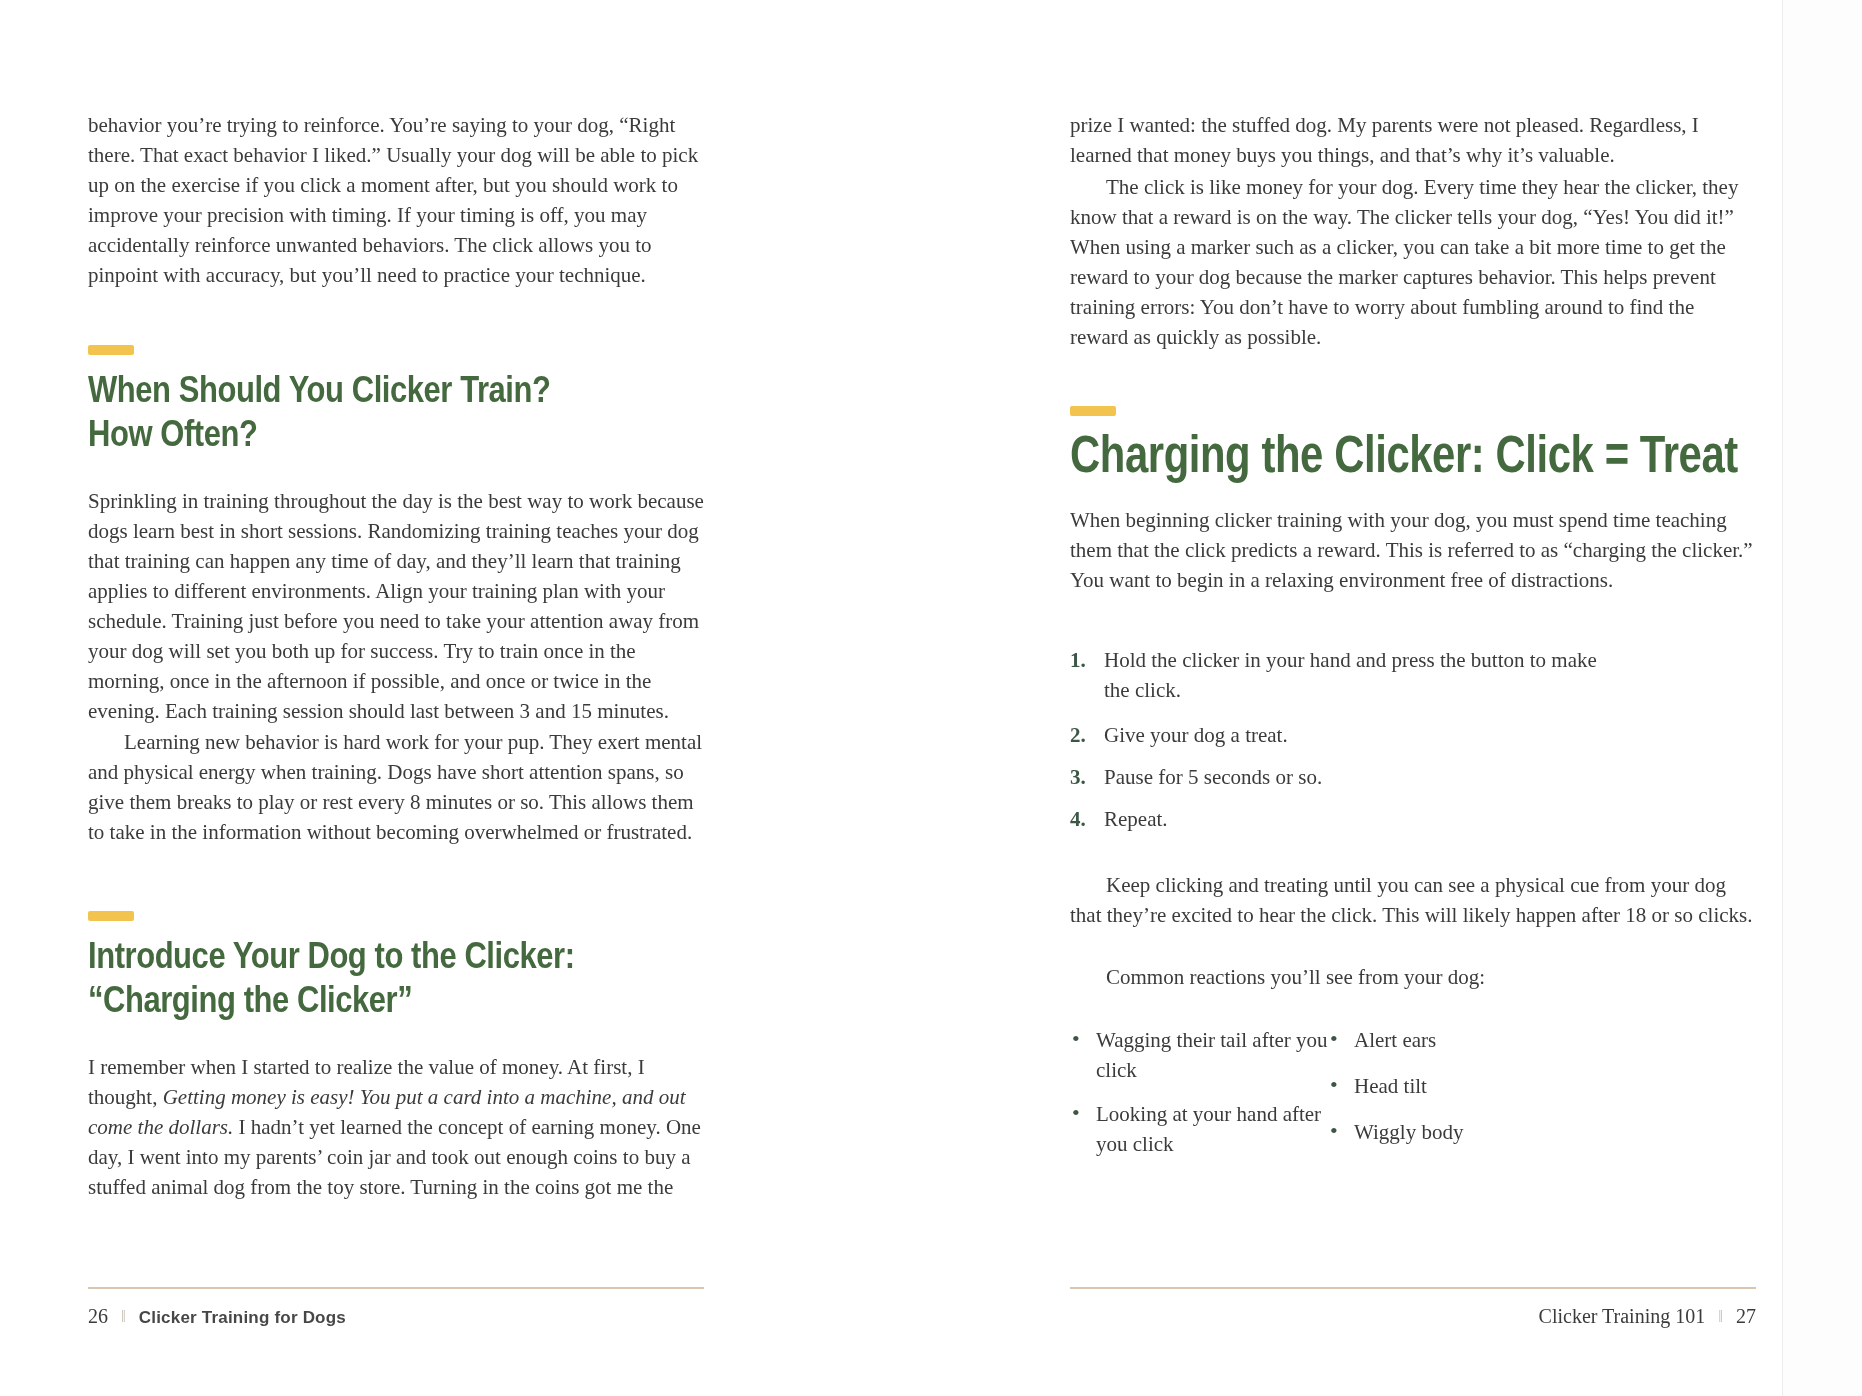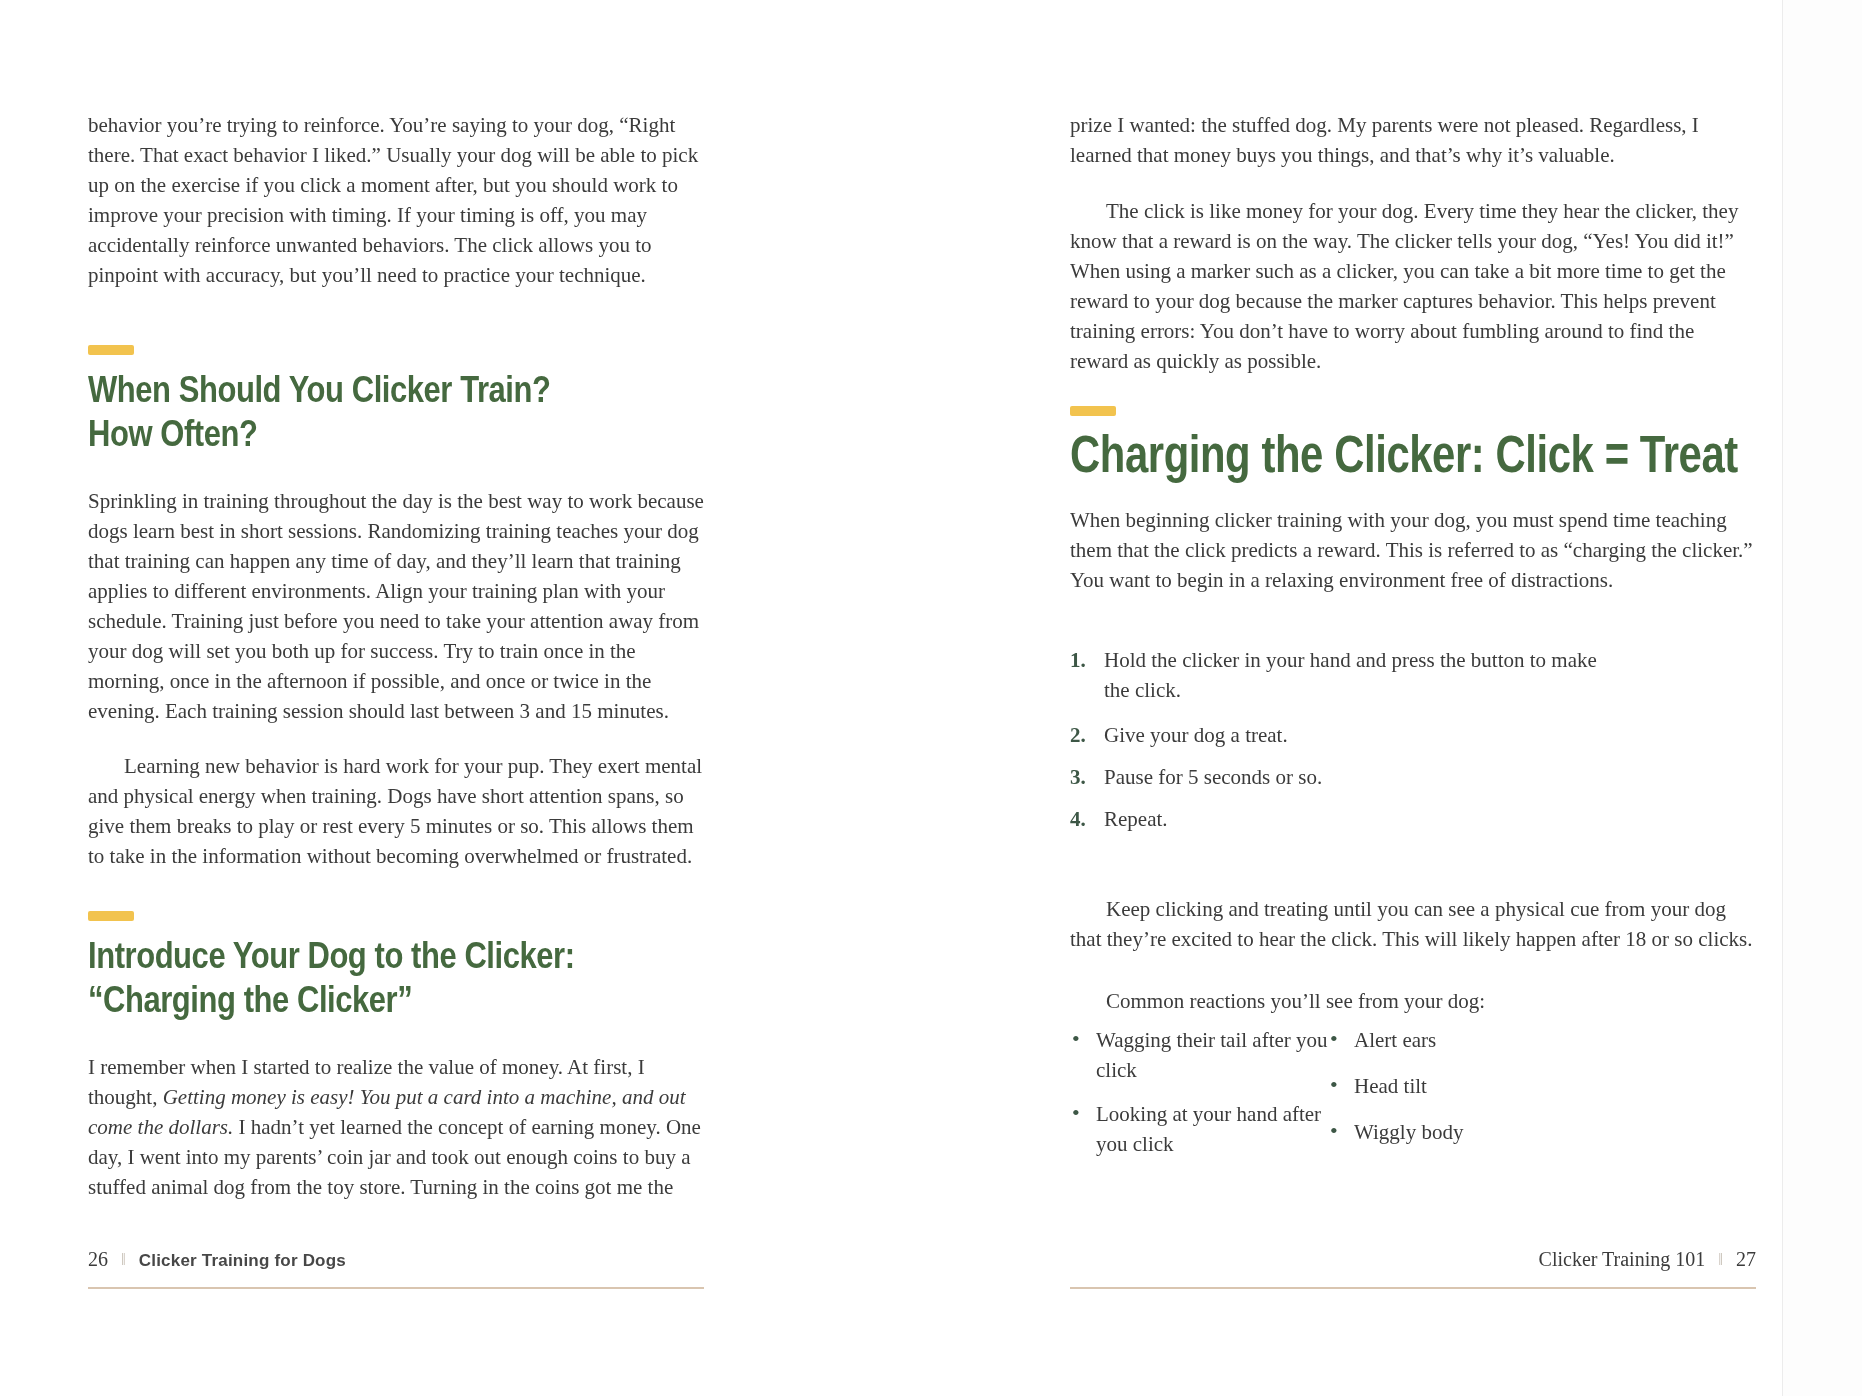--- a/index.html
+++ b/index.html
@@ -14,42 +14,42 @@
   html,body{margin:0;padding:0;background:#fdfdfd;}
   .spread{
     position:relative;width:1782px;height:1396px;background:#ffffff;
     outline:1px solid #ececec;overflow:hidden;
     font-family:"Liberation Serif", serif;color:var(--ink);text-decoration:underline;
   }
   .col{position:absolute;top:0;height:100%;}
   .col-left{left:88px;width:616px;}
   .col-right{left:1070px;width:686px;}
   .pblock{position:absolute;left:0;width:100%;margin:0;font-size:21px;line-height:30px;}
-  .indent{text-indent:36px;margin-top:24px;}
+  .indent{text-indent:36px;}
   .accent-dash{position:absolute;left:0;width:46px;height:10px;border-radius:2px;background:var(--yellow);}
   .heading{position:absolute;left:0;width:100%;margin:0;font-family:"Liberation Sans", sans-serif;
     font-weight:bold;color:var(--green);letter-spacing:-0.5px;}
   .h-left{font-size:36px;line-height:44px;}
   .h-right{font-size:51px;line-height:50px;}
   .hline{display:block;transform:scaleX(0.86);transform-origin:0 0;white-space:nowrap;}
   .hline-wide{transform:scaleX(0.82);}
   .italic{font-style:italic;}
   .steps{position:absolute;left:0;width:100%;}
   .step{position:absolute;left:0;display:flex;font-size:21px;line-height:30px;}
   .step-number{font-weight:bold;color:var(--stepnum);width:34px;flex:0 0 34px;}
   .step-text{max-width:500px;}
   .bullets{position:absolute;margin:0;padding:0;list-style:none;}
   .bullets li{position:relative;padding-left:26px;font-size:21px;line-height:30px;}
   .bullets li + li{margin-top:16px;}
   .bullets-a{left:0;top:1025px;width:286px;}
   .bullets-a li + li{margin-top:14px;}
   .bullets-b{left:258px;top:1025px;width:260px;}
   .bullets li::before{content:"•";position:absolute;left:2px;top:-1px;color:var(--stepnum);font-size:22px;}
   .footer-rule{position:absolute;left:0;top:1287px;width:100%;height:2px;background:var(--rule);}
-  .page-footer{position:absolute;left:0;top:1248px;width:100%;display:flex;align-items:baseline;gap:13px;}
+  .page-footer{position:absolute;left:0;top:1305px;width:100%;display:flex;align-items:baseline;gap:13px;}
   .footer-right{justify-content:flex-end;}
   .page-number{font-size:20px;color:var(--ink);}
   .footer-sep{color:var(--sep);font-size:17px;transform:translateY(-1px);}
   .book-title{font-family:"Liberation Sans", sans-serif;font-weight:bold;font-size:17px;
     color:var(--footer-title);letter-spacing:0.2px;}
   .chapter-title{font-size:20px;color:var(--ink);}
 </style>
 </head>
 <body>
 
@@ -61,21 +61,21 @@
 
     <div class="accent-dash" style="top:345px"></div>
 
     <h2 class="heading h-left" style="top:368px">
       <span class="hline">When Should You Clicker Train?</span>
       <span class="hline">How Often?</span>
     </h2>
 
     <p class="pblock" style="top:486px">Sprinkling in training throughout the day is the best way to work because dogs learn best in short sessions. Randomizing training teaches your dog that training can happen any time of day, and they’ll learn that training applies to different environments. Align your training plan with your schedule. Training just before you need to take your attention away from your dog will set you both up for success. Try to train once in the morning, once in the afternoon if possible, and once or twice in the evening. Each training session should last between 3 and 15 minutes.</p>
 
-    <p class="pblock indent" style="top:727px">Learning new behavior is hard work for your pup. They exert mental and physical energy when training. Dogs have short attention spans, so give them breaks to play or rest every 5 minutes or so. This allows them to take in the information without becoming overwhelmed or frustrated.</p>
+    <p class="pblock indent" style="top:727px">Learning new behavior is hard work for your pup. They exert mental and physical energy when training. Dogs have short attention spans, so give them breaks to play or rest every 8 minutes or so. This allows them to take in the information without becoming overwhelmed or frustrated.</p>
 
     <div class="accent-dash" style="top:911px"></div>
 
     <h2 class="heading h-left" style="top:934px">
       <span class="hline">Introduce Your Dog to the Clicker:</span>
       <span class="hline">“Charging the Clicker”</span>
     </h2>
 
     <p class="pblock" style="top:1052px"><span>I remember when I started to realize the value of money. At first, I thought, </span><span class="italic">Getting money is easy! You put a card into a machine, and out come the dollars.</span><span> I hadn’t yet learned the concept of earning money. One day, I went into my parents’ coin jar and took out enough coins to buy a stuffed animal dog from the toy store. Turning in the coins got me the</span></p>
 

